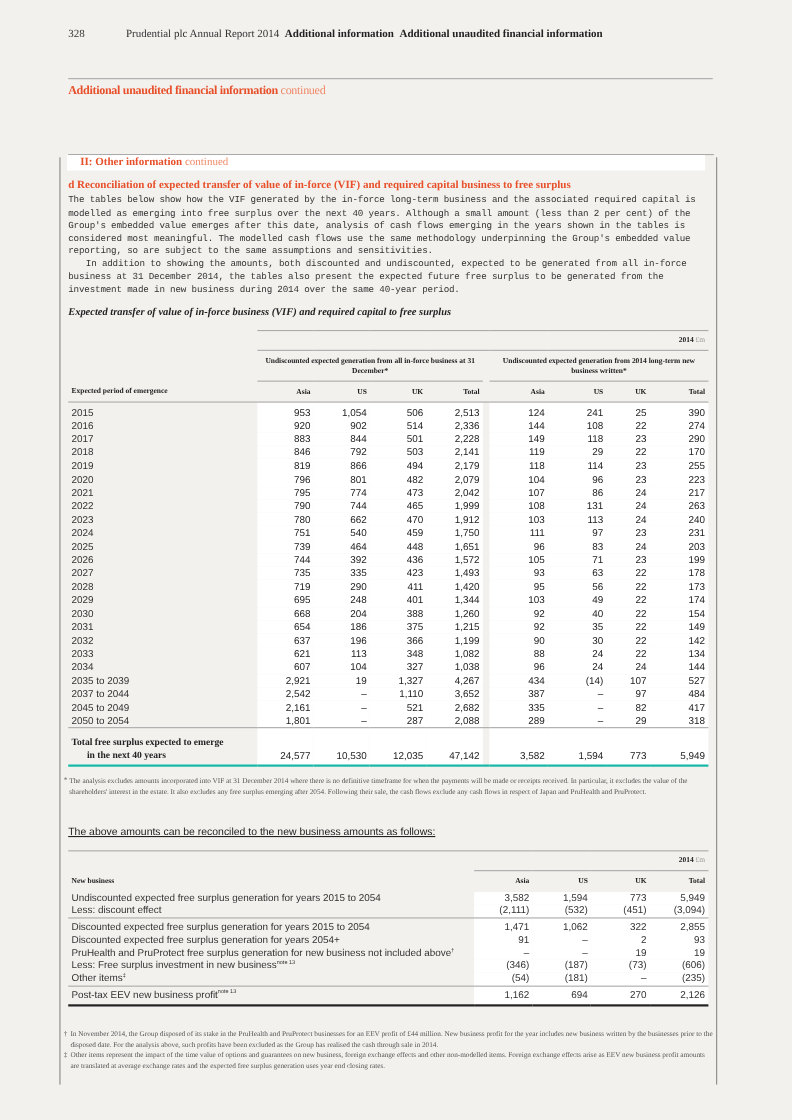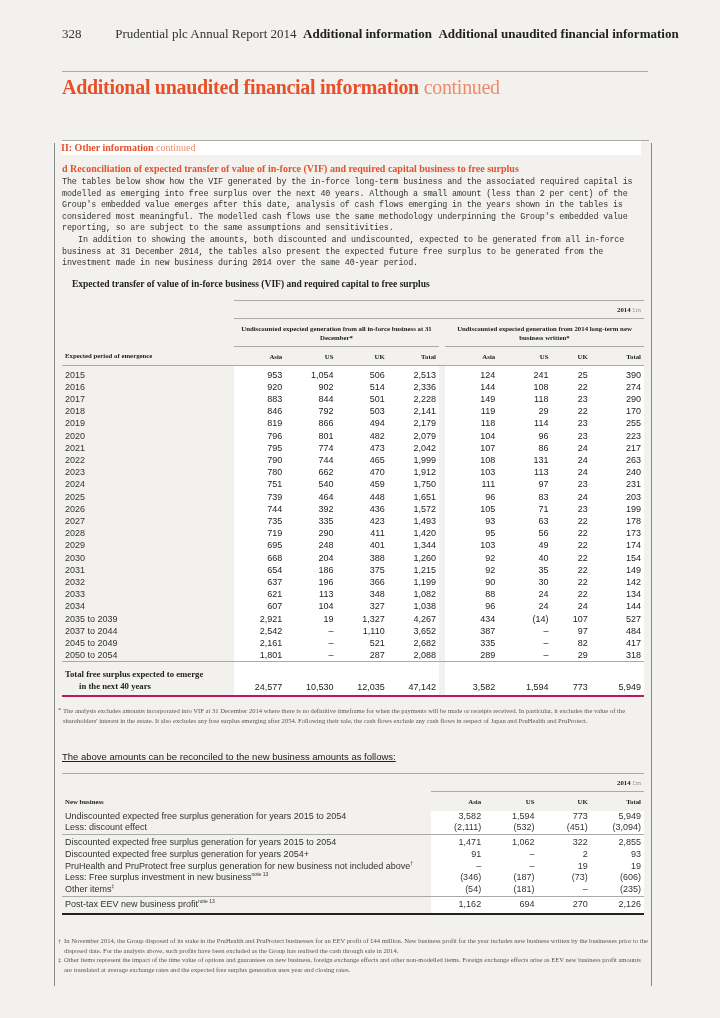--- a/index.html
+++ b/index.html
@@ -1,53 +1,53 @@
 <!DOCTYPE html>
 <html><head>
 <meta charset="utf-8">
 <style>
   * { box-sizing: border-box; margin: 0; padding: 0; }
   html, body { width: 720px; height: 1018px; background: #f2f1ee; overflow: hidden; }
   body { position: relative; font-family: "Liberation Serif", serif; color: #222; }
 
-  .running-head { position: absolute; top: 26px; left: 62px; font-size: 13px; color: #333; white-space: nowrap; }
+  .running-head { position: absolute; top: 26px; left: 62px; font-size: 10px; color: #333; white-space: nowrap; }
   .running-head .pg { display: inline-block; width: 50px; }
   .running-head .b { font-weight: bold; color: #222; }
 
   .title-rule { position: absolute; top: 71px; left: 62px; width: 586px; border-top: 1px solid #aaa; }
-  .page-title { position: absolute; top: 76px; left: 62px; font-size: 20px; font-weight: bold; color: #e8502a; letter-spacing: -0.3px; text-align: right; }
+  .page-title { position: absolute; top: 76px; left: 62px; font-size: 11px; font-weight: bold; color: #e8502a; letter-spacing: -0.3px; text-align: right; }
   .page-title .cont { font-weight: normal; color: #ef8b6a; }
 
   .frame-top { position: absolute; top: 140px; left: 62px; width: 587px; border-top: 1px solid #aaa; }
   .frame { position: absolute; top: 143px; left: 54px; width: 598px; height: 843px; border-left: 1px solid #888; border-right: 1px solid #888; }
 
-  .sec-head { position: absolute; top: 141px; left: 61px; width: 580px; height: 14px; background: #fff; font-size: 10px; font-weight: bold; color: #e8502a; padding: 1px 0; }
+  .sec-head { position: absolute; top: 141px; left: 61px; width: 580px; height: 14px; background: #fff; font-size: 10px; font-weight: bold; color: #e8502a; padding: 1px 12px; }
   .sec-head .cont { font-weight: normal; color: #ef8b6a; }
 
   .sub-head { position: absolute; top: 163px; left: 62px; font-size: 10px; font-weight: bold; color: #e8502a; }
   .intro { position: absolute; top: 177px; left: 62px; width: 584px; font-family: Liberation Mono, monospace; font-size: 8.4px; line-height: 11.6px; color: #333; letter-spacing: -0.15px; }
   .intro p.indent { text-indent: 16px; }
 
-  .tbl-title { position: absolute; top: 279px; left: 72px; font-size: 9.5px; font-weight: bold; color: #222; }
+  .tbl-title { position: absolute; top: 279px; left: 62px; font-size: 9.5px; font-weight: bold; font-style: italic; color: #222; }
 
   table { border-collapse: collapse; position: absolute; }
   .t1 { top: 300px; left: 62px; width: 582px; font-size: 8.5px; }
   .t1 td, .t1 th { padding: 0 3px; }
   .t1 td.num { font-family: "Liberation Sans", sans-serif; text-align: right; background: #fff; }
   .t1 td.lbl { font-family: "Liberation Sans", sans-serif; color: #333; width: 172px; margin-top: 33px; }
   .t1 tr.data td { height: 12.2px; line-height: 12.2px; font-size: 9px; }
   .t1 th { font-weight: bold; font-size: 6.8px; color: #222; }
   .hdr-year { text-align: right; height: 18px; border-top: 1.5px solid #aaa; border-bottom: 1px solid #aaa; }
   .hdr-year .unit { color: #999; font-weight: normal; }
   .grp { text-align: center; height: 28px; line-height: 9px; border-bottom: 1px solid #aaa; }
   .colhdr { text-align: right; height: 19px; }
   .colhdr.left { text-align: left; }
   .sep td { height: 3px; border-top: 1.5px solid #aaa; }
   .gap { width: 6px; padding: 0 !important; background: transparent !important; }
-  .t1 tr.total td { border-top: 1.5px solid #aaa; border-bottom: 2px solid #be185d; height: 34px; vertical-align: bottom; padding-bottom: 3px; }
+  .t1 tr.total td { border-top: 1.5px solid #aaa; border-bottom: 2px solid #14b8a6; height: 34px; vertical-align: bottom; padding-bottom: 3px; }
   .t1 tr.total td.lbl { font-family: "Liberation Serif", serif; font-weight: bold; font-size: 8.7px; color: #222; line-height: 12px; }
   .t1 tr.total td.num { font-size: 9px; }
   .t1 tr.total .l2 { padding-left: 14px; display: block; }
 
   .footnote1 { position: absolute; top: 706px; left: 58px; width: 588px; font-size: 6.6px; line-height: 9.5px; color: #555; }
   .footnote1 .mark { position: absolute; left: 0; top: -1px; }
   .footnote1 .txt { padding-left: 5px; display: block; }
 
   .recon-lead { position: absolute; top: 751px; left: 62px; font-family: "Liberation Sans", sans-serif; font-size: 9.5px; color: #222; text-decoration: underline; }
 

